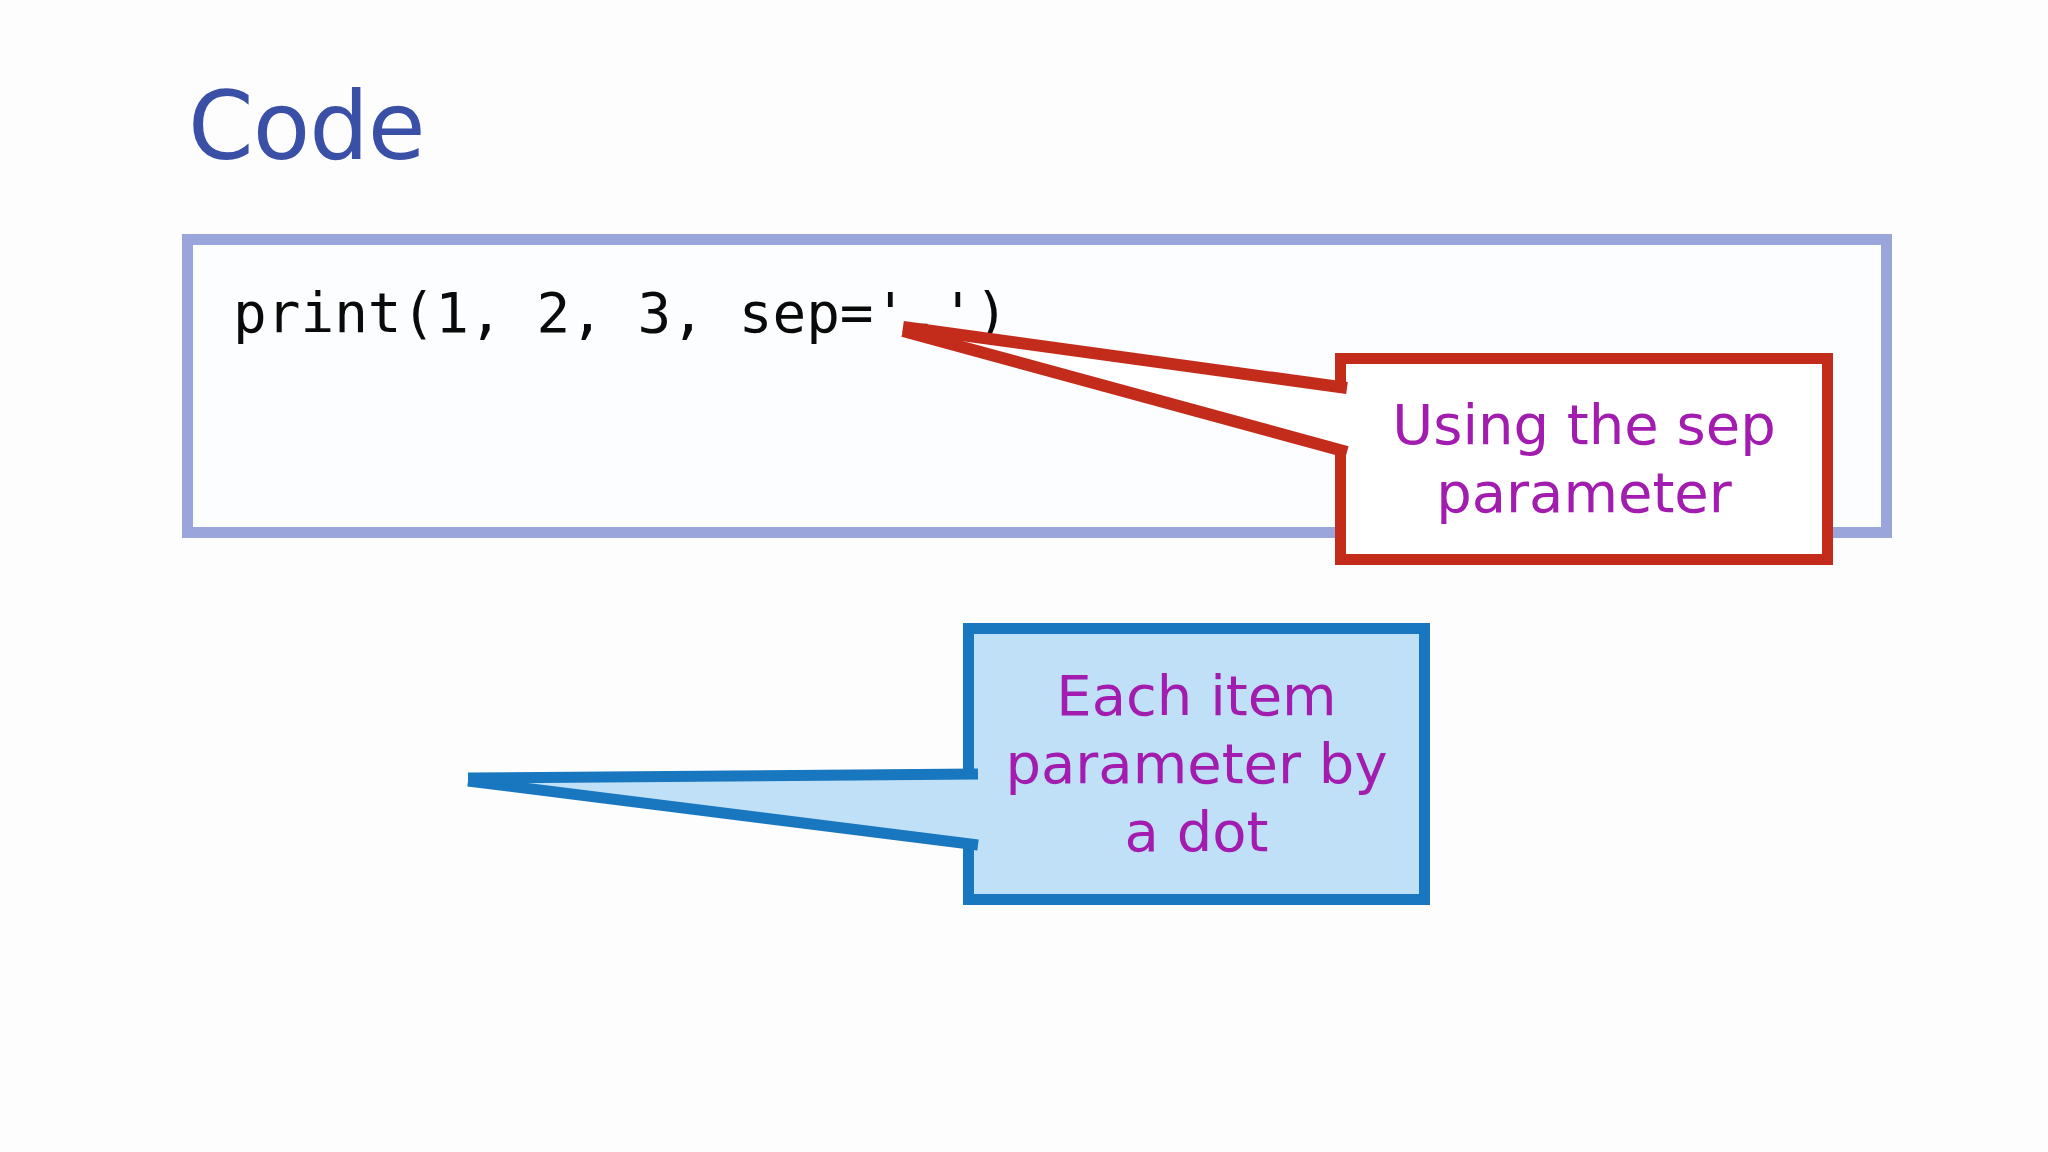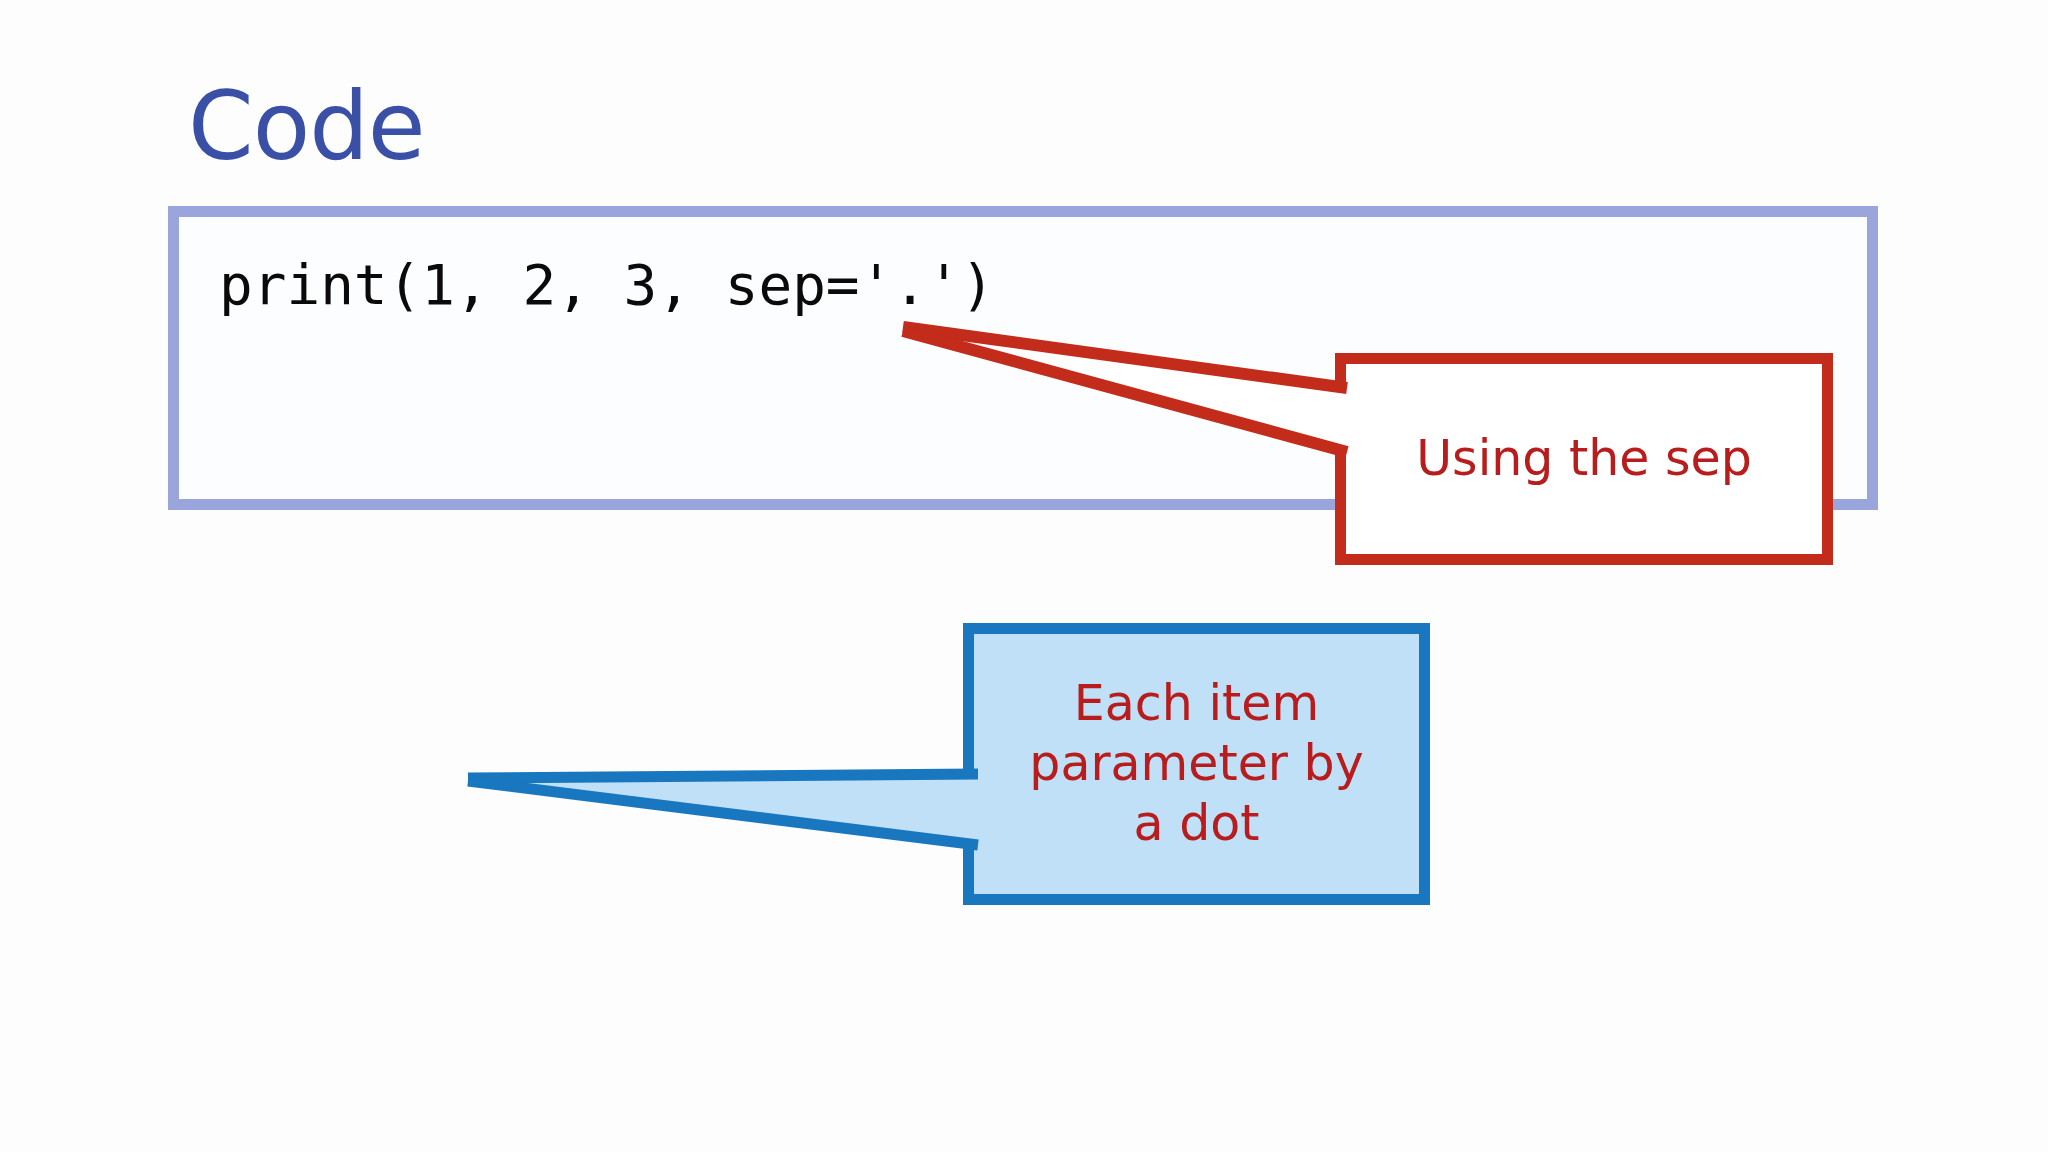--- a/index.html
+++ b/index.html
@@ -11,21 +11,21 @@
   .slide{position:relative;width:2048px;height:1099px;}
 
   .section-heading{
     position:absolute;left:188px;
     font-size:94px;line-height:1;letter-spacing:-1px;
     font-weight:400;margin:0;
   }
   #code-heading{top:80px;color:var(--slide-code_section-heading_color,#3A50A7);}
   #result-heading{top:566px;color:var(--slide-result_section-heading_color,#C4620E);}
 
-  .panel{position:absolute;left:168px;width:1710px;box-sizing:border-box;background:#FCFDFE;}
+  .panel{position:absolute;left:182px;width:1710px;box-sizing:border-box;background:#FCFDFE;margin-top:28px;}
   #code-box{
     top:206px;height:304px;
     border:11px solid var(--slide-code_section-box_border_color,#9AA5DC);
     z-index:5;
   }
   #result-box{
     top:692px;height:306px;
     border:10px solid var(--slide-result_section-box_border_color,#F9AE7A);
     background:#FFFFFF;
     z-index:5;
@@ -34,21 +34,21 @@
     font-family:"DejaVu Sans Mono","Liberation Mono",monospace;
     color:#0A0A0A;white-space:pre;
   }
   #code-text{padding:32px 0 0 40px;font-size:56px;line-height:1.3;}
   #result-text{padding:34px 0 0 40px;font-size:62px;line-height:1.3;}
 
   .callout{
     position:absolute;box-sizing:border-box;
     display:flex;flex-direction:column;align-items:center;justify-content:center;
     text-align:center;z-index:30;
-    font-size:49px;line-height:1.22;color:#b91c1c;
+    font-size:56px;line-height:1.22;color:#a21caf;
   }
   #sep-callout{
     left:1335px;top:353px;width:498px;height:212px;
     background:var(--slide-sep_callout-fill_color,#FFFFFF);
     border:11px solid var(--slide-sep_callout-border_color,#C32B1A);
   }
   #dot-callout{
     left:963px;top:613px;width:467px;height:282px;
     background:var(--slide-dot_callout-fill_color,#BFE0F7);
     border:11px solid var(--slide-dot_callout-border_color,#1877BE);
@@ -72,20 +72,21 @@
   <h1 class="section-heading" id="code-heading">Code</h1>
 
   <div class="panel" id="code-box">
     <div class="mono-text" id="code-text">print(1, 2, 3, sep='.')</div>
   </div>
 
 
 
   <div class="callout" id="sep-callout">
     <div>Using the sep</div>
+    <div>parameter</div>
   </div>
 
   <div class="callout" id="dot-callout">
     <div>Each item</div>
     <div>parameter by</div>
     <div>a dot</div>
   </div>
 
   <svg id="pointer-overlay" viewBox="0 0 2048 1152" xmlns="http://www.w3.org/2000/svg">
 

